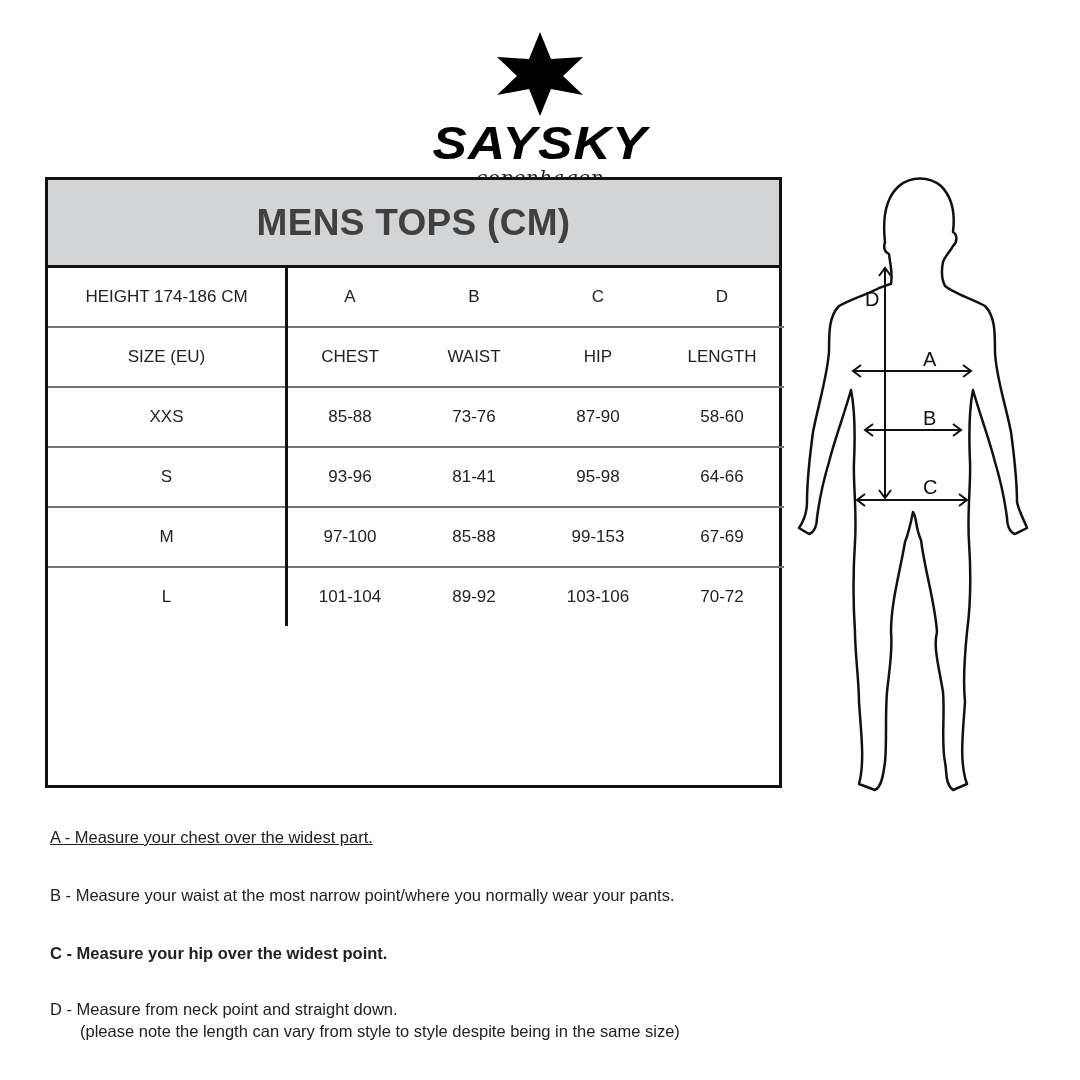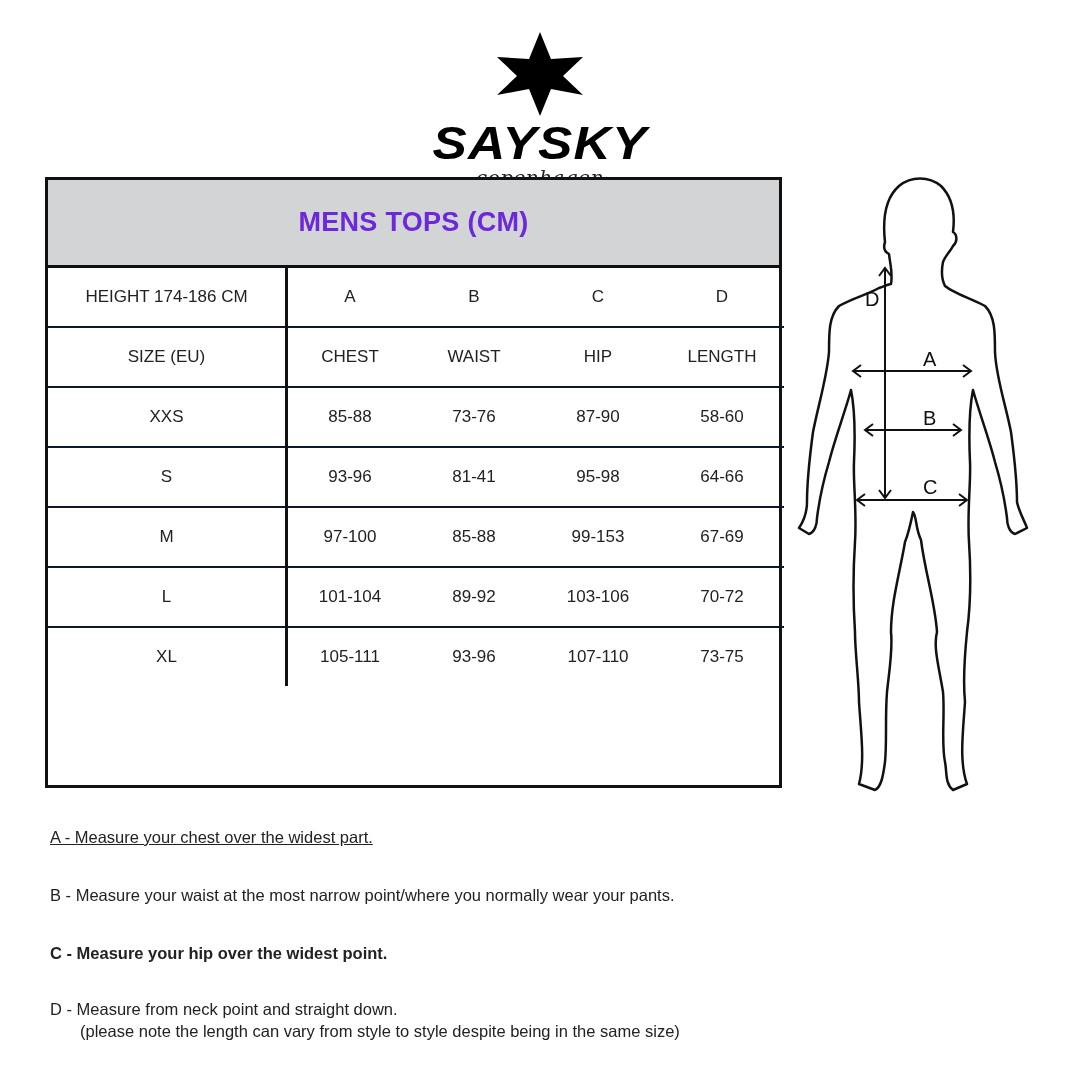--- a/index.html
+++ b/index.html
@@ -4,23 +4,23 @@
 <style>
   html, body { margin:0; padding:0; background:#ffffff; }
   body { width:1080px; height:1080px; position:relative; overflow:hidden; font-family:"Liberation Sans", sans-serif; color:#1a1a1a; }
   .logo { position:absolute; left:0; top:16px; width:1080px; height:178px; }
   .logo-star { position:absolute; left:493px; top:16px; width:94px; height:84px; }
   .logo-word { position:absolute; left:404px; top:100px; width:272px; text-align:center; font-family:"Liberation Sans", sans-serif; font-weight:bold; font-style:italic; font-size:46px; letter-spacing:1px; color:#000; transform:scaleX(1.12); transform-origin:center; line-height:54px; }
   .logo-sub { position:absolute; left:404px; top:150px; width:272px; text-align:center; font-family:"DejaVu Serif", serif; font-style:italic; font-size:20px; color:#222; letter-spacing:0.5px; }
 
   .table-wrap { position:absolute; left:45px; top:177px; width:737px; height:611px; border:3px solid #111; box-sizing:border-box; background:#fff; }
   .title-row { height:88px; background:#d3d4d6; border-bottom:3px solid #111; display:flex; align-items:center; justify-content:center; box-sizing:border-box; }
-  .title-row span { font-weight:bold; font-size:27px; color:#6d28d9; letter-spacing:0.3px; }
+  .title-row span { font-weight:bold; font-size:37px; color:#404040; letter-spacing:0.3px; }
   table { border-collapse:collapse; width:100%; table-layout:fixed; }
-  td { height:58px; text-align:center; font-size:17px; color:#222; border-bottom:2px solid #0f172a; padding:0; }
+  td { height:58px; text-align:center; font-size:17px; color:#222; border-bottom:2px solid #737373; padding:0; }
   tr:last-child td { border-bottom:none; }
   td.first { width:237px; border-right:3px solid #111; }
   td.val { width:124px; }
 
   .figure { position:absolute; left:795px; top:172px; width:240px; height:635px; }
 
   .notes { position:absolute; left:50px; top:828px; width:760px; font-size:16.5px; color:#222; }
   .note { position:absolute; left:0; white-space:nowrap; }
   .note2 { position:absolute; left:30px; white-space:nowrap; }
 </style>
@@ -76,27 +76,20 @@
           <td class="val">99-153</td>
           <td class="val">67-69</td>
         </tr>
         <tr>
           <td class="first">L</td>
           <td class="val">101-104</td>
           <td class="val">89-92</td>
           <td class="val">103-106</td>
           <td class="val">70-72</td>
         </tr>
-        <tr>
-          <td class="first">XL</td>
-          <td class="val">105-111</td>
-          <td class="val">93-96</td>
-          <td class="val">107-110</td>
-          <td class="val">73-75</td>
-        </tr>
       </tbody>
   </table>
 </div>
 
 <svg class="figure" viewBox="0 0 240 635">
   <g fill="none" stroke="#111" stroke-width="2.5" stroke-linejoin="round" stroke-linecap="round">
 
     <path d="M96,112 C98,100 95,92 94,82 C90,80 88,76 90,70 C88,52 88,28 104,14 C116,4 134,4 146,14 C158,26 160,44 158,60 C162,62 163,70 158,74 C155,80 150,84 148,90 C146,100 147,108 150,114 C160,122 175,126 190,134 C200,144 200,160 200,180 C201,205 210,230 216,260 C220,290 222,310 222,330 C224,340 230,350 232,356 L220,362 C214,360 212,352 212,346 C210,330 206,310 200,290 C194,266 184,240 178,218 C174,238 174,268 175,290 C176,310 172,340 174,370 C176,400 176,430 172,460 C170,480 168,510 170,530 C168,560 164,590 172,612 L158,618 C150,612 152,600 150,590 C146,570 150,545 148,520 C144,495 138,475 142,460 C140,430 130,400 126,368 C120,355 122,345 118,340 C116,350 114,360 110,370 C105,400 96,430 96,460 C98,478 94,500 92,520 C90,545 92,570 90,590 C88,605 86,615 80,618 L64,612 C70,590 66,560 64,530 C64,510 60,480 60,460 C58,430 58,400 60,370 C62,340 58,310 59,290 C60,268 60,238 56,218 C50,240 40,266 34,290 C28,310 24,330 22,346 C22,352 20,360 14,362 L4,356 C8,350 12,340 12,330 C12,310 14,290 18,260 C24,230 32,205 34,180 C34,160 34,144 44,134 C58,126 74,122 84,116 C90,114 94,112 96,112 Z"></path>
   </g>
   <g stroke="#111" stroke-width="2" fill="none">

